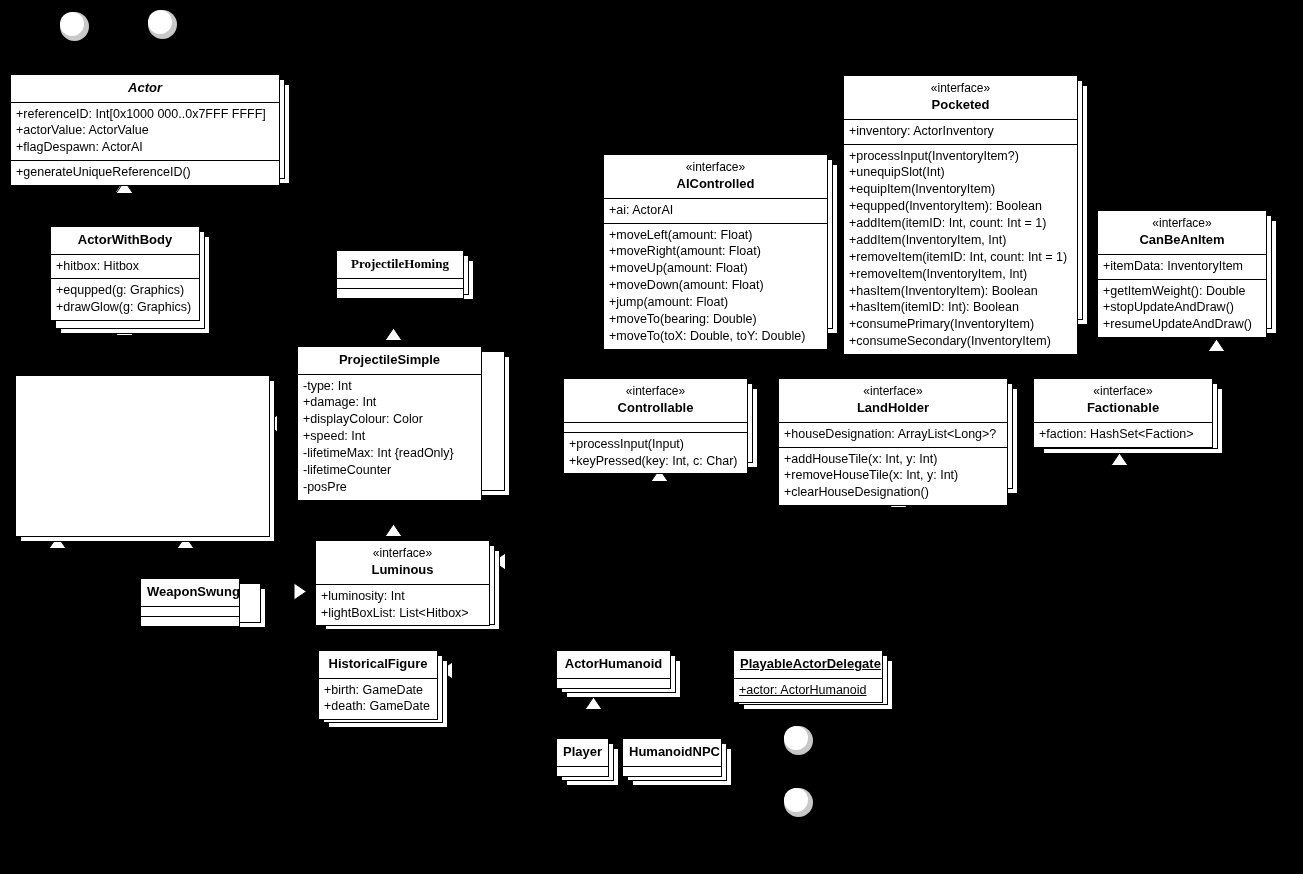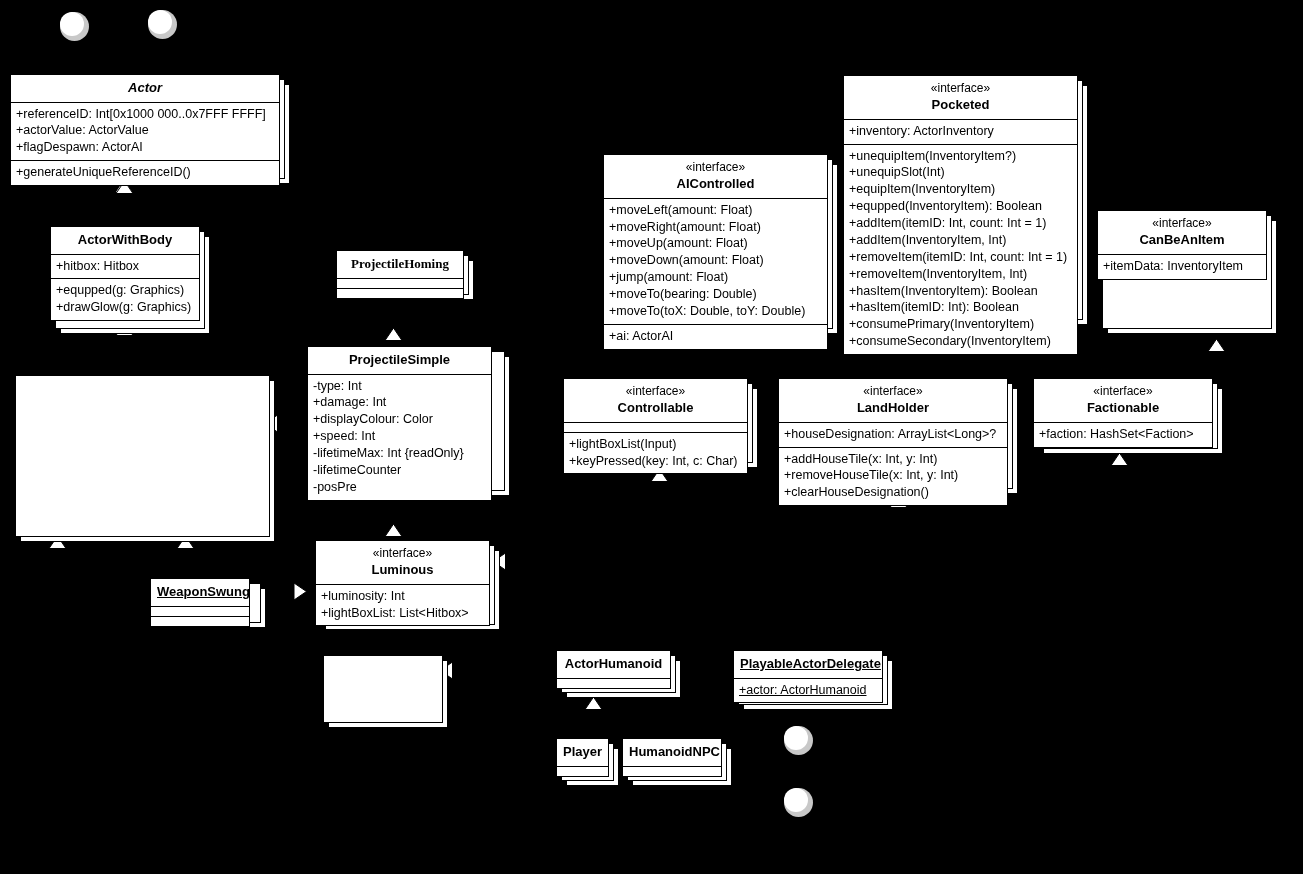--- a/index.html
+++ b/index.html
@@ -305,21 +305,21 @@
 
   <div class="stack" style="left:10px; top:370px; width:265px; height:172px;">
     <div class="layer" style="left:10px; top:10px; width:255px; height:162px;"></div>
     <div class="layer" style="left:5px; top:5px; width:255px; height:162px;"></div>
   </div>
 
   <div class="stack" style="left:156px; top:578px; width:110px; height:50px;">
     <div class="layer" style="left:10px; top:10px; width:100px; height:40px;"></div>
     <div class="layer" style="left:5px; top:5px; width:100px; height:40px;"></div>
   </div>
-  <div class="uml" style="left:150px; top:578px; width:100px;text-decoration:underline;">
+  <div class="uml" style="left:140px; top:578px; width:100px;">
     <div class="hdr">
       <span class="cname">WeaponSwung</span>
     </div>
     <div class="emptysect"></div>
     <div class="emptysect"></div>
   </div>
 
   <div class="stack" style="left:336px; top:250px; width:138px; height:50px;">
     <div class="layer" style="left:10px; top:10px; width:128px; height:40px;"></div>
     <div class="layer" style="left:5px; top:5px; width:128px; height:40px;"></div>
@@ -329,21 +329,21 @@
       <span class="cname">ProjectileHoming</span>
     </div>
     <div class="emptysect"></div>
     <div class="emptysect"></div>
   </div>
 
   <div class="stack" style="left:315px; top:346px; width:195px; height:150px;">
     <div class="layer" style="left:10px; top:10px; width:185px; height:140px;"></div>
     <div class="layer" style="left:5px; top:5px; width:185px; height:140px;"></div>
   </div>
-  <div class="uml" style="left:307px; top:346px; width:185px;">
+  <div class="uml" style="left:297px; top:346px; width:185px;">
     <div class="hdr">
       <span class="cname">ProjectileSimple</span>
     </div>
     <div class="sect">
       <div class="row">-type: Int</div>
       <div class="row">+damage: Int</div>
       <div class="row">+displayColour: Color</div>
       <div class="row">+speed: Int</div>
       <div class="row">-lifetimeMax: Int {readOnly}</div>
       <div class="row">-lifetimeCounter</div>
@@ -363,58 +363,67 @@
     <div class="sect">
       <div class="row">+luminosity: Int</div>
       <div class="row">+lightBoxList: List&lt;Hitbox&gt;</div>
     </div>
   </div>
 
   <div class="stack" style="left:318px; top:650px; width:130px; height:78px;">
     <div class="layer" style="left:10px; top:10px; width:120px; height:68px;"></div>
     <div class="layer" style="left:5px; top:5px; width:120px; height:68px;"></div>
   </div>
+  <div class="uml" style="left:318px; top:650px; width:120px;">
+    <div class="hdr">
+      <span class="cname">HistoricalFigure</span>
+    </div>
+    <div class="sect">
+      <div class="row">+birth: GameDate</div>
+      <div class="row">+death: GameDate</div>
+    </div>
+  </div>
 
   <div class="stack" style="left:603px; top:154px; width:235px; height:180px;">
     <div class="layer" style="left:10px; top:10px; width:225px; height:170px;"></div>
     <div class="layer" style="left:5px; top:5px; width:225px; height:170px;"></div>
   </div>
   <div class="uml" style="left:603px; top:154px; width:225px;">
     <div class="hdr">
       <span class="stereo">«interface»</span>
       <span class="cname">AIControlled</span>
+    </div>
+    <div class="sect">
+      <div class="row">+ai: ActorAI</div>
     </div>
     <div class="sect">
       <div class="row">+moveLeft(amount: Float)</div>
       <div class="row">+moveRight(amount: Float)</div>
       <div class="row">+moveUp(amount: Float)</div>
       <div class="row">+moveDown(amount: Float)</div>
       <div class="row">+jump(amount: Float)</div>
       <div class="row">+moveTo(bearing: Double)</div>
       <div class="row">+moveTo(toX: Double, toY: Double)</div>
     </div>
-    <div class="sect">
-      <div class="row">+ai: ActorAI</div>
-    </div>
   </div>
 
   <div class="stack" style="left:843px; top:75px; width:245px; height:250px;">
     <div class="layer" style="left:10px; top:10px; width:235px; height:240px;"></div>
     <div class="layer" style="left:5px; top:5px; width:235px; height:240px;"></div>
   </div>
   <div class="uml" style="left:843px; top:75px; width:235px;">
     <div class="hdr">
       <span class="stereo">«interface»</span>
       <span class="cname">Pocketed</span>
     </div>
     <div class="sect">
       <div class="row">+inventory: ActorInventory</div>
     </div>
     <div class="sect">
-      <div class="row">+unequipItem(InventoryItem?)</div>
+      <div class="row">+processInput(InventoryItem?)</div>
       <div class="row">+unequipSlot(Int)</div>
       <div class="row">+equipItem(InventoryItem)</div>
       <div class="row">+equpped(InventoryItem): Boolean</div>
       <div class="row">+addItem(itemID: Int, count: Int = 1)</div>
       <div class="row">+addItem(InventoryItem, Int)</div>
       <div class="row">+removeItem(itemID: Int, count: Int = 1)</div>
       <div class="row">+removeItem(InventoryItem, Int)</div>
       <div class="row">+hasItem(InventoryItem): Boolean</div>
       <div class="row">+hasItem(itemID: Int): Boolean</div>
       <div class="row">+consumePrimary(InventoryItem)</div>
@@ -427,34 +436,39 @@
     <div class="layer" style="left:5px; top:5px; width:170px; height:114px;"></div>
   </div>
   <div class="uml" style="left:1097px; top:210px; width:170px;">
     <div class="hdr">
       <span class="stereo">«interface»</span>
       <span class="cname">CanBeAnItem</span>
     </div>
     <div class="sect">
       <div class="row">+itemData: InventoryItem</div>
     </div>
+    <div class="sect">
+      <div class="row">+getItemWeight(): Double</div>
+      <div class="row">+stopUpdateAndDraw()</div>
+      <div class="row">+resumeUpdateAndDraw()</div>
+    </div>
   </div>
 
   <div class="stack" style="left:563px; top:378px; width:195px; height:90px;">
     <div class="layer" style="left:10px; top:10px; width:185px; height:80px;"></div>
     <div class="layer" style="left:5px; top:5px; width:185px; height:80px;"></div>
   </div>
   <div class="uml" style="left:563px; top:378px; width:185px;">
     <div class="hdr">
       <span class="stereo">«interface»</span>
       <span class="cname">Controllable</span>
     </div>
     <div class="emptysect"></div>
     <div class="sect">
-      <div class="row">+lightBoxList(Input)</div>
+      <div class="row">+processInput(Input)</div>
       <div class="row">+keyPressed(key: Int, c: Char)</div>
     </div>
   </div>
 
   <div class="stack" style="left:778px; top:378px; width:240px; height:116px;">
     <div class="layer" style="left:10px; top:10px; width:230px; height:106px;"></div>
     <div class="layer" style="left:5px; top:5px; width:230px; height:106px;"></div>
   </div>
   <div class="uml" style="left:778px; top:378px; width:230px;">
     <div class="hdr">

